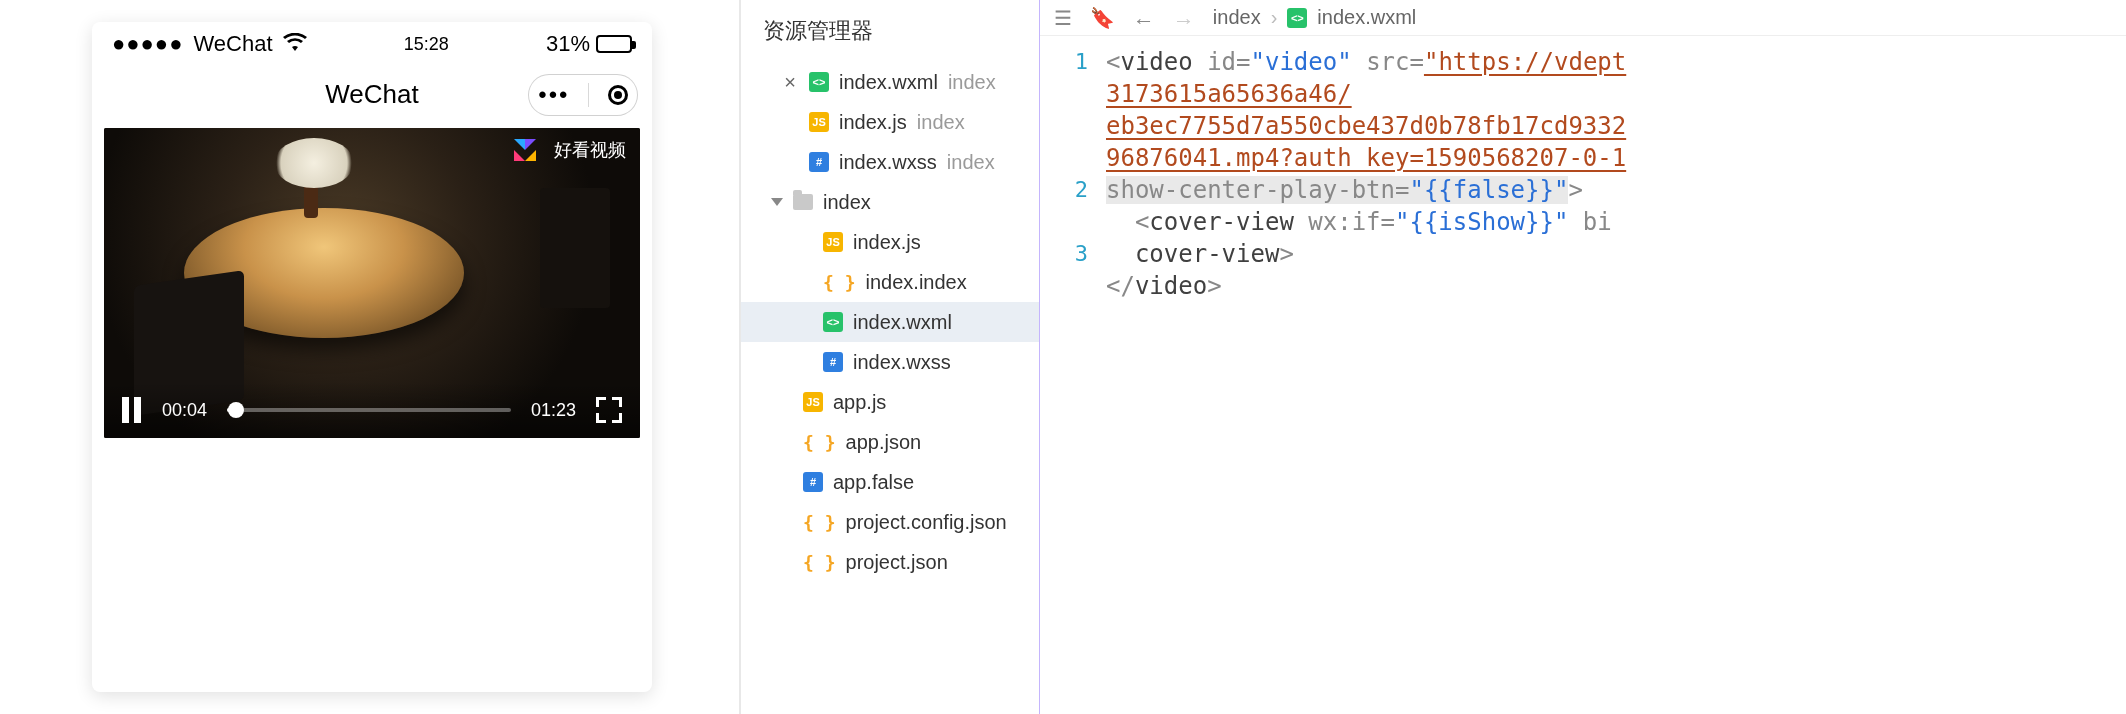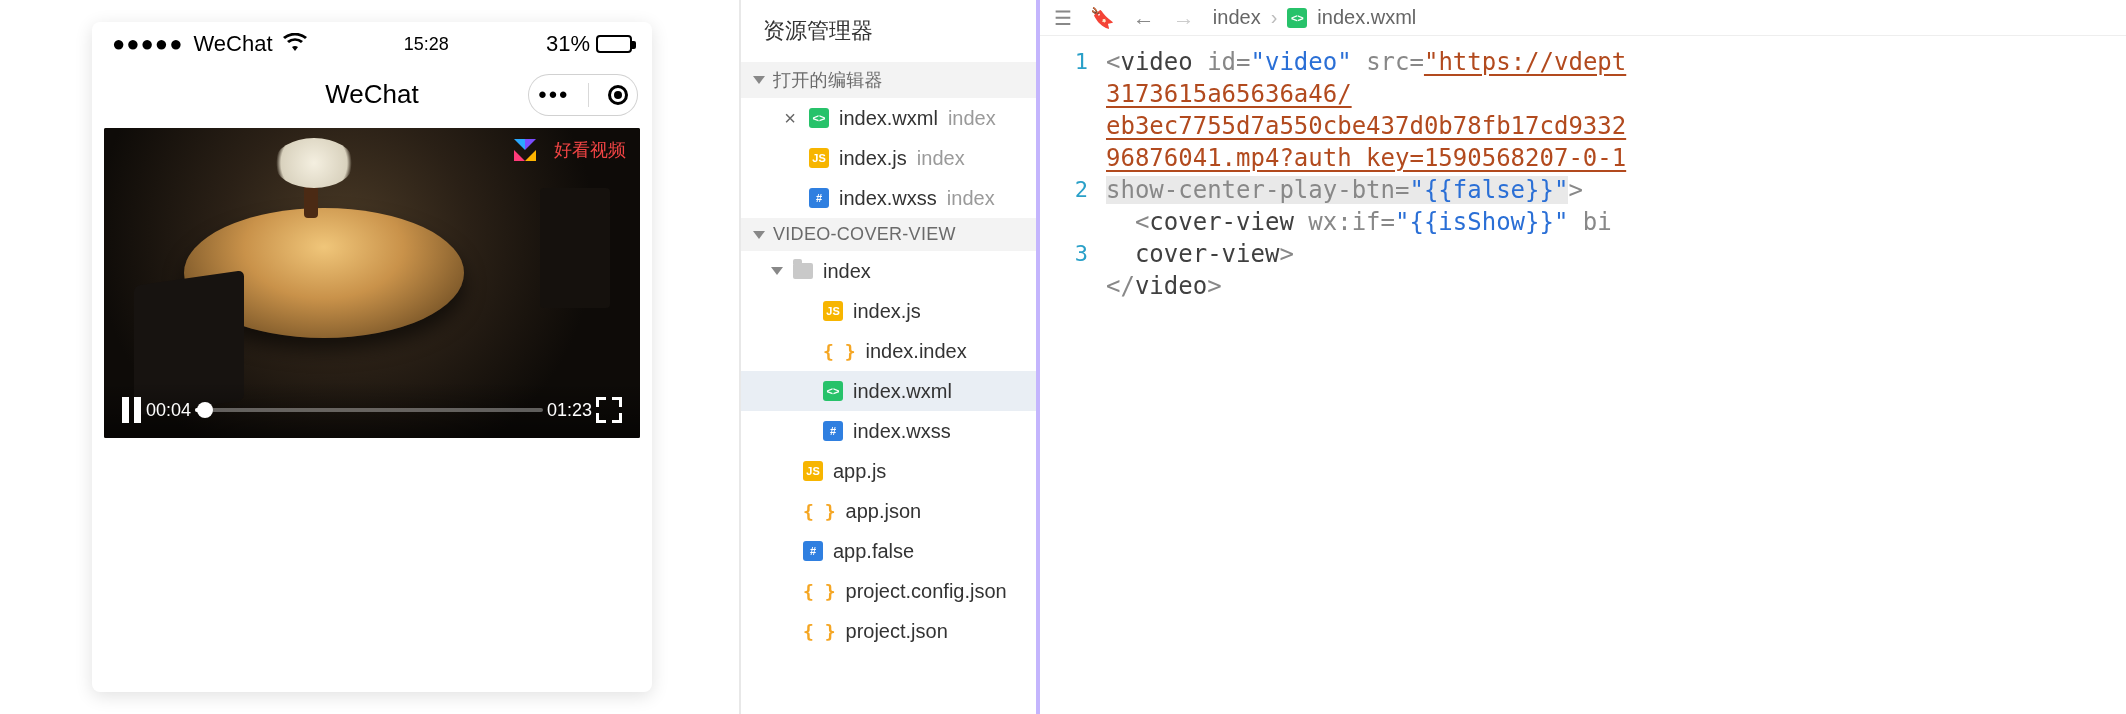--- a/index.html
+++ b/index.html
@@ -72,52 +72,52 @@
     overflow: hidden;
   }
   
   .scene-floor { position:absolute; inset:0; background: radial-gradient(circle at 45% 35%, #4a3a26 0%, #2a2016 35%, #0e0b08 70%); }
   .table { position:absolute; left:80px; top:80px; width:280px; height:130px; border-radius:50%;
            background: radial-gradient(ellipse at 50% 30%, #f0c67a 0%, #c9924a 40%, #7a5628 80%); box-shadow:0 12px 20px rgba(0,0,0,0.6); }
   .vase { position:absolute; left:200px; top:40px; width:14px; height:50px; background:#4b2a14; border-radius:4px; }
   .flowers { position:absolute; left:170px; top:10px; width:80px; height:50px; border-radius:50%; background:radial-gradient(circle,#f4efe0 0%, #d9d2be 70%, transparent 80%); }
   .chair { position:absolute; left:30px; top:150px; width:110px; height:130px; background:#171310; border-radius:6px; transform:skewY(-8deg); }
   .chair2 { position:absolute; right:30px; top:60px; width:70px; height:120px; background:#15110d; border-radius:4px; }
-  .watermark { position:absolute; right:14px; top:10px; color:#ef4444; font-size:18px; font-weight:500; display:flex; align-items:center; gap:18px; }
+  .watermark { position:absolute; right:14px; top:10px; color:#ffffff; font-size:18px; font-weight:500; display:flex; align-items:center; gap:18px; }
   .wm-logo {
     width:22px; height:22px; position:relative;
   }
   .wm-logo span { position:absolute; width:11px; height:11px; }
   .wm-logo .a{ left:0; top:0; background:#2aa8ff; clip-path:polygon(100% 0,0 0,100% 100%);}
   .wm-logo .b{ right:0; top:0; background:#7a4dff; clip-path:polygon(0 0,100% 0,0 100%);}
   .wm-logo .c{ left:0; bottom:0; background:#ff3b7a; clip-path:polygon(0 0,100% 100%,0 100%);}
   .wm-logo .d{ right:0; bottom:0; background:#ffb400; clip-path:polygon(100% 0,100% 100%,0 100%);}
 
   .controls {
     position:absolute; left:0; right:0; bottom:0; height:56px;
-    display:flex; align-items:center; padding:0 18px; gap:4px;
+    display:flex; align-items:center; padding:0 18px; gap:20px;
     color:#fff; background: linear-gradient(to top, rgba(0,0,0,0.55), rgba(0,0,0,0));
   }
   .pause-icon { width:20px; display:flex; gap:5px; }
   .pause-icon span { width:7px; height:26px; background:#fff; }
   .time { font-size:18px; }
   .progress { flex:1; height:4px; background:rgba(255,255,255,0.35); border-radius:2px; position:relative; }
   .progress .knob { position:absolute; left:3%; top:50%; width:16px; height:16px; background:#fff; border-radius:50%; transform:translate(-50%,-50%); }
   .progress .fill { position:absolute; left:0; top:0; bottom:0; width:3%; background:#fff; border-radius:2px; }
   .fullscreen-icon { width:26px; height:26px; position:relative; }
   .fullscreen-icon span { position:absolute; width:10px; height:10px; border:3px solid #fff; }
   .fullscreen-icon .tl{ left:0; top:0; border-right:none; border-bottom:none; }
   .fullscreen-icon .tr{ right:0; top:0; border-left:none; border-bottom:none; }
   .fullscreen-icon .bl{ left:0; bottom:0; border-right:none; border-top:none; }
   .fullscreen-icon .br{ right:0; bottom:0; border-left:none; border-top:none; }
 
   
   .explorer-col {
     width: 300px; height:100%; background:#fff;
-    border-right:4px solid #c4b5fd; border-left:1px solid #e8e8e8;
+    border-right:1px solid #c4b5fd; border-left:1px solid #e8e8e8;
     font-size:20px; color:#333;
   }
   .exp-title { padding:16px 22px; font-weight:500; font-size:22px; }
   .section-hdr {
     display:flex; align-items:center; gap:8px; padding:6px 12px;
     background:#f3f3f3; color:#6a6a6a; font-size:18px; letter-spacing:0.3px;
   }
   .section-hdr.caps { text-transform:uppercase; }
   .tri { width:0; height:0; border-left:6px solid transparent; border-right:6px solid transparent; border-top:8px solid #888; }
   .row {
@@ -233,48 +233,40 @@
             <span class="br"></span>
         </span>
       </div>
     </div>
   </div>
 </div>
 
 <div class="explorer-col">
   <div class="exp-title">资源管理器</div>
 
-  <div class="section-hdr">
-    <span class="tri"></span>
-    <span>打开的编辑器</span>
-  </div>
 
   <div class="row">
     <span class="close">×</span>
     <span class="ficon wxml">&lt;&gt;</span>
     <span>index.wxml</span>
     <span class="dim">index</span>
   </div>
   <div class="row">
     <span class="spacer18"></span>
     <span class="ficon js">JS</span>
     <span>index.js</span>
     <span class="dim">index</span>
   </div>
   <div class="row">
     <span class="spacer18"></span>
     <span class="ficon wxss">#</span>
     <span>index.wxss</span>
     <span class="dim">index</span>
   </div>
 
-  <div class="section-hdr caps">
-    <span class="tri"></span>
-    <span>VIDEO-COVER-VIEW</span>
-  </div>
 
   <div class="row" style="padding-left:30px;">
     <span class="tri"></span>
     <span class="folder-icon"></span>
     <span>index</span>
   </div>
 
   <div class="row depth3">
     <span class="ficon js">JS</span>
     <span>index.js</span>

